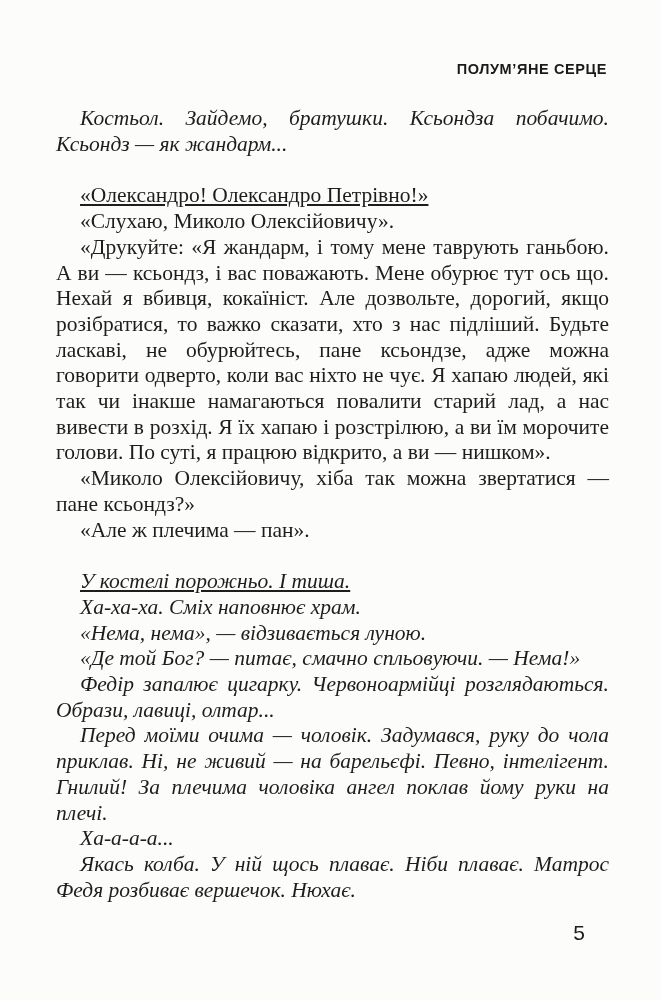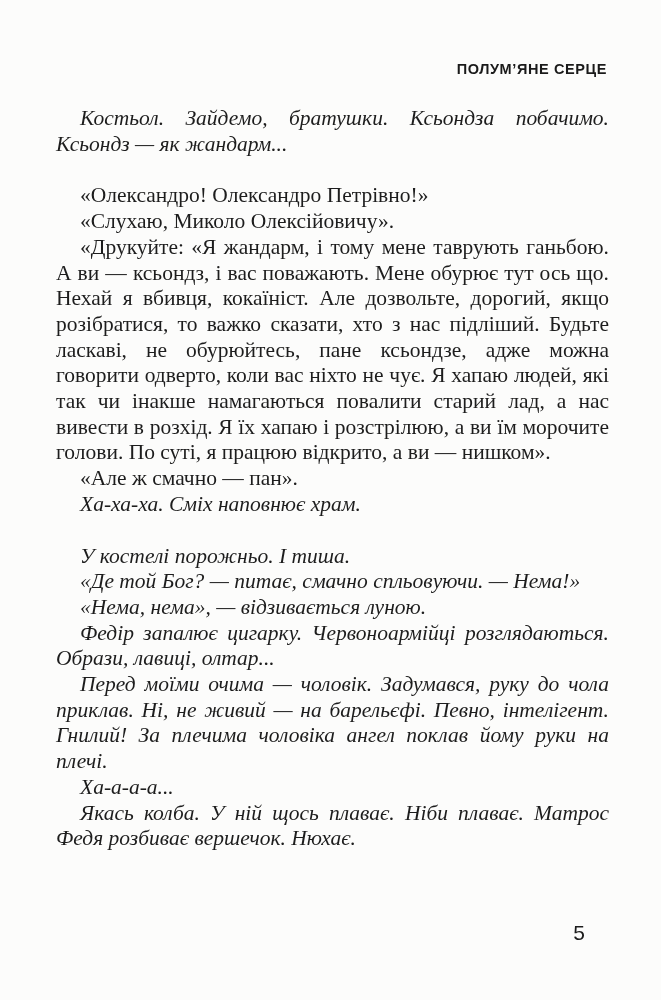--- a/index.html
+++ b/index.html
@@ -40,20 +40,21 @@
   .text-block p {
     margin: 0;
     padding: 0;
     text-indent: 24px;
   }
   .text-block p.italic {
     font-style: italic;
   }
   .text-block p.gap {
     margin-top: 26px;
+    text-decoration: underline;
   }
   .page-number {
     position: absolute;
     top: 921px;
     right: 76px;
     font-family: "Liberation Sans", "DejaVu Sans", sans-serif;
     font-size: 21px;
     color: #1c1c1c;
   }
 </style>
@@ -61,25 +62,26 @@
 <body>
 
 <div class="page">
   <div class="running-header">ПОЛУМ’ЯНЕ СЕРЦЕ</div>
 
   <div class="text-block" id="text-block">
       <p class="italic">Костьол. Зайдемо, братушки. Ксьондза побачимо. Ксьондз — як жандарм...</p>
       <p class=" gap">«Олександро! Олександро Петрівно!»</p>
       <p class="">«Слухаю, Миколо Олексійовичу».</p>
       <p class="">«Друкуйте: «Я жандарм, і тому мене таврують ганьбою. А ви — ксьондз, і вас поважають. Мене обурює тут ось що. Нехай я вбивця, кокаїніст. Але дозвольте, дорогий, якщо розібратися, то важко сказати, хто з нас підліший. Будьте ласкаві, не обурюйтесь, пане ксьондзе, адже можна говорити одверто, коли вас ніхто не чує. Я хапаю людей, які так чи інакше намагаються повалити старий лад, а нас вивести в розхід. Я їх хапаю і розстрілюю, а ви їм морочите голови. По суті, я працюю відкрито, а ви — нишком».</p>
-      <p class="">«Але ж смачно — пан».</p>
+      <p class="">«Миколо Олексійовичу, хіба так можна звертатися — пане ксьондз?»</p>
+      <p class="">«Але ж плечима — пан».</p>
+      <p class="italic gap">У костелі порожньо. І тиша.</p>
       <p class="italic">Ха-ха-ха. Сміх наповнює храм.</p>
-      <p class="italic gap">У костелі порожньо. І тиша.</p>
+      <p class="italic">«Нема, нема», — відзивається луною.</p>
       <p class="italic">«Де той Бог? — питає, смачно спльовуючи. — Нема!»</p>
-      <p class="italic">«Нема, нема», — відзивається луною.</p>
       <p class="italic">Федір запалює цигарку. Червоноармійці розглядаються. Образи, лавиці, олтар...</p>
       <p class="italic">Перед моїми очима — чоловік. Задумався, руку до чола приклав. Ні, не живий — на барельєфі. Певно, інтелігент. Гнилий! За плечима чоловіка ангел поклав йому руки на плечі.</p>
       <p class="italic">Ха-а-а-а...</p>
       <p class="italic">Якась колба. У ній щось плаває. Ніби плаває. Матрос Федя розбиває вершечок. Нюхає.</p>
     </div>
 
   <div class="page-number">5</div>
 </div>
 
 </body></html>

